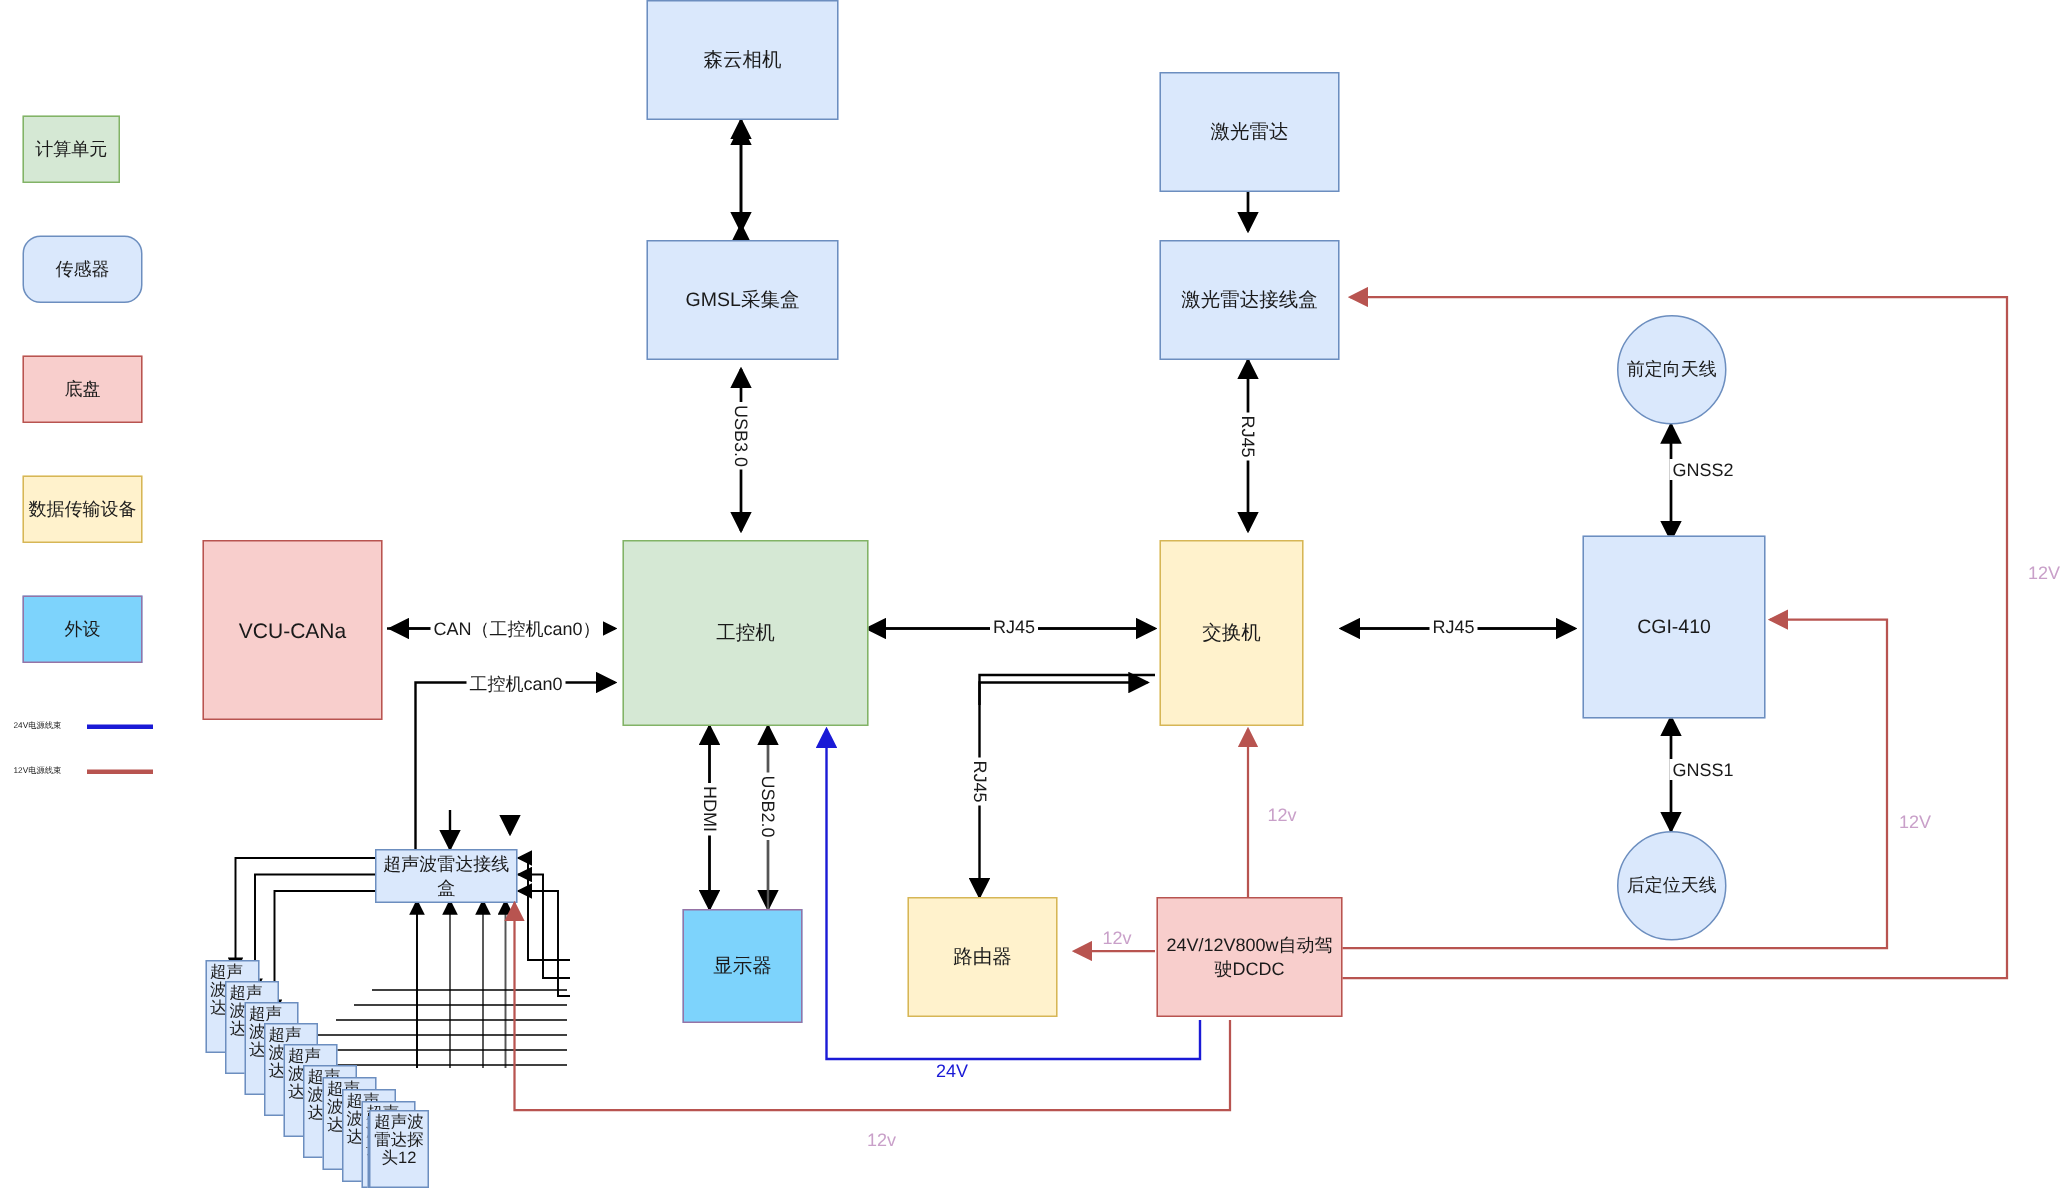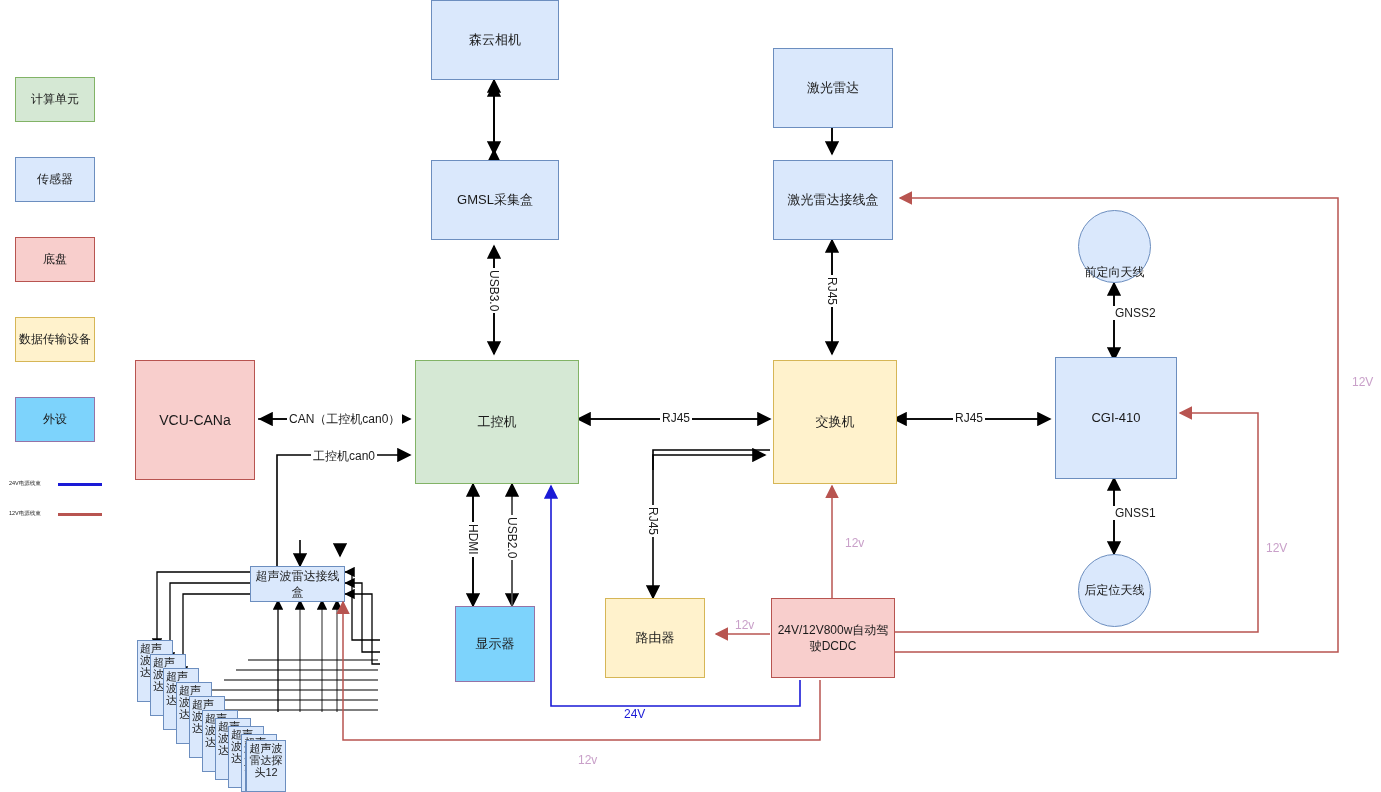--- a/index.html
+++ b/index.html
@@ -204,24 +204,24 @@
 
     <path d="M895,652 L1338,652 L1338,198 L900,198" fill="none" stroke="#b85450" stroke-width="1.5" marker-end="url(#ah-red)"></path>
 
     <path d="M895,632 L1258,632 L1258,413 L1180,413" fill="none" stroke="#b85450" stroke-width="1.5" marker-end="url(#ah-red)"></path>
 
     <path d="M820,680 L820,740 L343,740 L343,602" fill="none" stroke="#b85450" stroke-width="1.5" marker-end="url(#ah-red)"></path>
 
     <path d="M800,680 L800,706 L551,706 L551,486" fill="none" stroke="#1a1ad6" stroke-width="1.6" marker-end="url(#ah-blue)"></path>
   </svg>
 
-  <div class="legend-node compute" style="left:15px; top:77px; width:80px; height:45px;">
+  <div class="legend-node compute" style="left:15px; top:77px; width:65px; height:45px;">
     <span>计算单元</span>
   </div>
-  <div class="legend-node sensor" style="left:15px; top:157px; width:80px; height:45px;">
+  <div class="legend-node sensor" style="left:15px; top:157px; width:80px; height:45px;border-radius:12px;">
     <span>传感器</span>
   </div>
   <div class="legend-node chassis" style="left:15px; top:237px; width:80px; height:45px;">
     <span>底盘</span>
   </div>
   <div class="legend-node datadev" style="left:15px; top:317px; width:80px; height:45px;">
     <span>数据传输设备</span>
   </div>
   <div class="legend-node periph" style="left:15px; top:397px; width:80px; height:45px;">
     <span>外设</span>
@@ -250,29 +250,29 @@
   </div>
 
   <div class="node chassis" style="left:135px; top:360px; width:120px; height:120px; font-size:14px;">
     <span>VCU-CANa</span>
   </div>
 
   <div class="node compute" style="left:415px; top:360px; width:164px; height:124px;">
     <span>工控机</span>
   </div>
 
-  <div class="node datadev" style="left:773px; top:360px; width:124px; height:124px;">
+  <div class="node datadev" style="left:773px; top:360px; width:96px; height:124px;">
     <span>交换机</span>
   </div>
 
   <div class="node sensor" style="left:1055px; top:357px; width:122px; height:122px;">
     <span>CGI-410</span>
   </div>
 
-  <div class="node sensor circle" style="left:1078px; top:210px; width:73px; height:73px; font-size:12px;align-items:flex-end;">
+  <div class="node sensor circle" style="left:1078px; top:210px; width:73px; height:73px; font-size:12px;">
     <span>前定向天线</span>
   </div>
 
   <div class="node sensor circle" style="left:1078px; top:554px; width:73px; height:73px; font-size:12px;">
     <span>后定位天线</span>
   </div>
 
   <div class="node sensor" style="left:250px; top:566px; width:95px; height:36px; font-size:12px;">
     <span>超声波雷达接线盒</span>
   </div>

